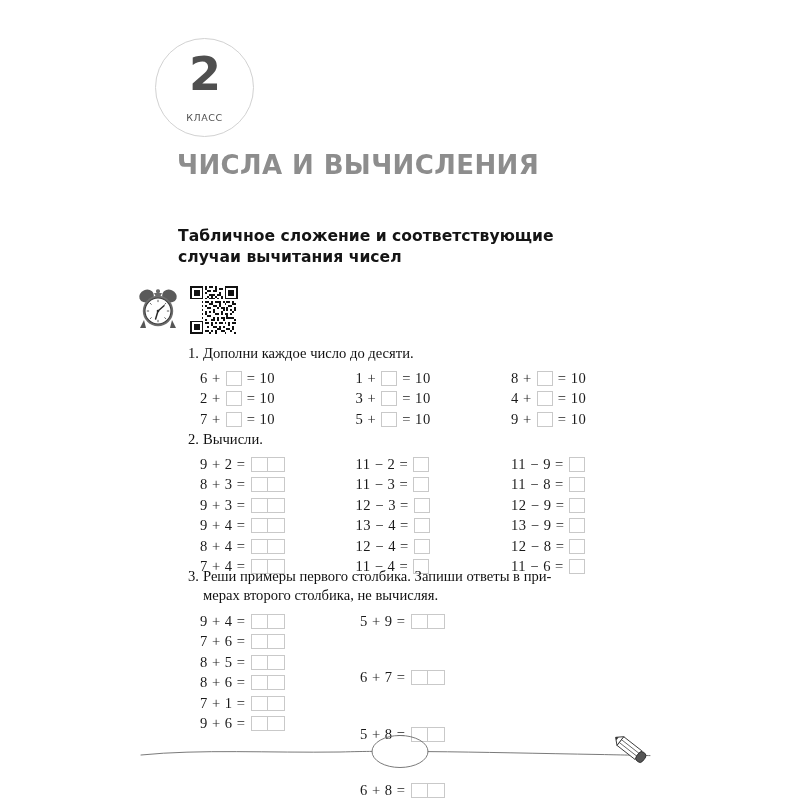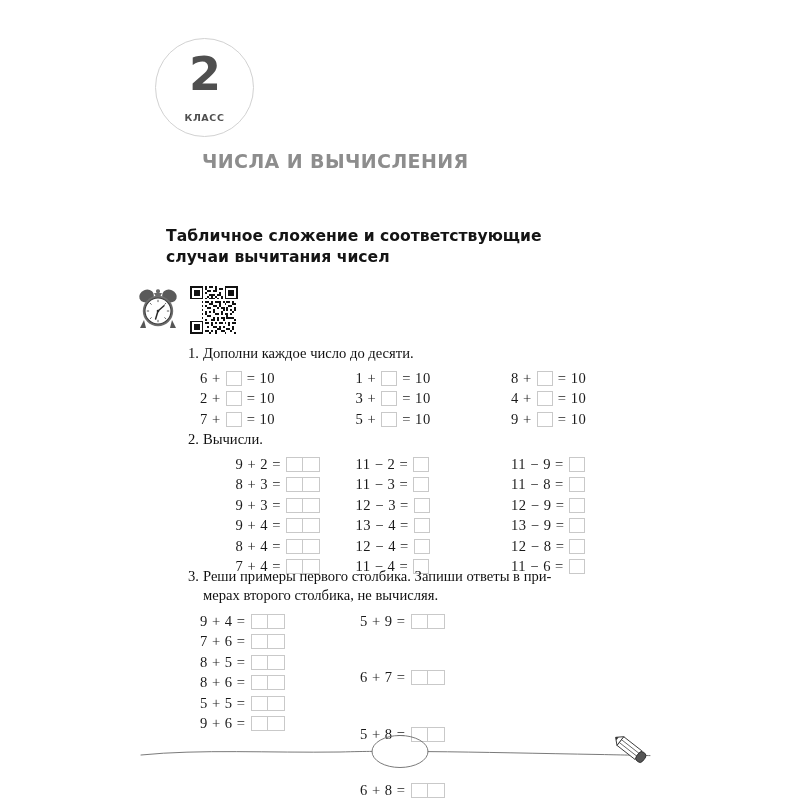--- a/index.html
+++ b/index.html
@@ -35,45 +35,44 @@
     font-family: "DejaVu Sans", sans-serif;
     font-weight: bold;
     font-size: 46px;
     line-height: 0.9;
     color: #4f4f4f;
     letter-spacing: -1px;
     margin-top: 2px;
   }
   .grade-word {
     font-family: "DejaVu Sans", sans-serif;
-    font-weight: bold;
+    font-weight: normal;
     font-size: 9.5px;
     letter-spacing: 0.6px;
     color: #4f4f4f;
     margin-top: 17px;
   }
 
   
   .page-title {
     position: absolute;
     left: 177px;
     top: 150px;
     font-family: "DejaVu Sans", sans-serif;
     font-weight: bold;
-    font-size: 19px;
+    font-size: 26px;
     letter-spacing: 0.4px;
     color: #8d8d8d;
     white-space: nowrap;
-    margin-left: 25px;
   }
 
   
   .section-subtitle {
     position: absolute;
-    left: 166px;
+    left: 178px;
     top: 226px;
     width: 430px;
     font-family: "DejaVu Sans", sans-serif;
     font-weight: bold;
     font-size: 15.6px;
     line-height: 1.32;
     color: #141414;
   }
 
   
@@ -149,21 +148,21 @@
   }
   .box-2 .half:first-child { border-right: 1px solid #c9c9c9; }
 
   
   #exercise-1 { top: 344px; }
   #exercise-1 .col-a { width: 160px; padding-left: 12px; }
   #exercise-1 .col-b { width: 160px; }
   #exercise-1 .col-c { width: 110px; }
 
   #exercise-2 { top: 430px; }
-  #exercise-2 .col-a { width: 160px; padding-left: 12px; align-items: center; }
+  #exercise-2 .col-a { width: 160px; padding-left: 12px; }
   #exercise-2 .col-b { width: 160px; }
   #exercise-2 .col-c { width: 110px; }
 
   #exercise-3 { top: 567px; }
   #exercise-3 .cols { margin-top: 6px; }
   #exercise-3 .col-a { width: 160px; padding-left: 12px; }
   #exercise-3 .col-b { width: 160px; gap: 36px; }
 
   
   .footer {
@@ -525,21 +524,21 @@
           </span>
         </div>
       <div class="row">
           <span class="expr">8 + 6 =</span>
           <span class="box box-2">
             <span class="half"></span>
             <span class="half"></span>
           </span>
         </div>
       <div class="row">
-          <span class="expr">5 + 5 =</span>
+          <span class="expr">7 + 1 =</span>
           <span class="box box-2">
             <span class="half"></span>
             <span class="half"></span>
           </span>
         </div>
       <div class="row">
           <span class="expr">9 + 6 =</span>
           <span class="box box-2">
             <span class="half"></span>
             <span class="half"></span>

